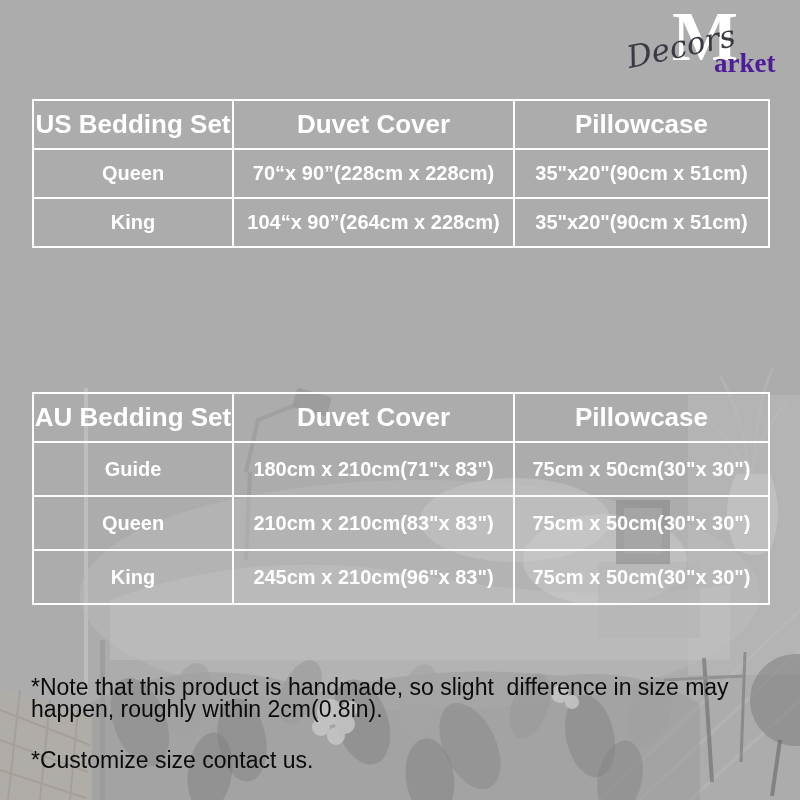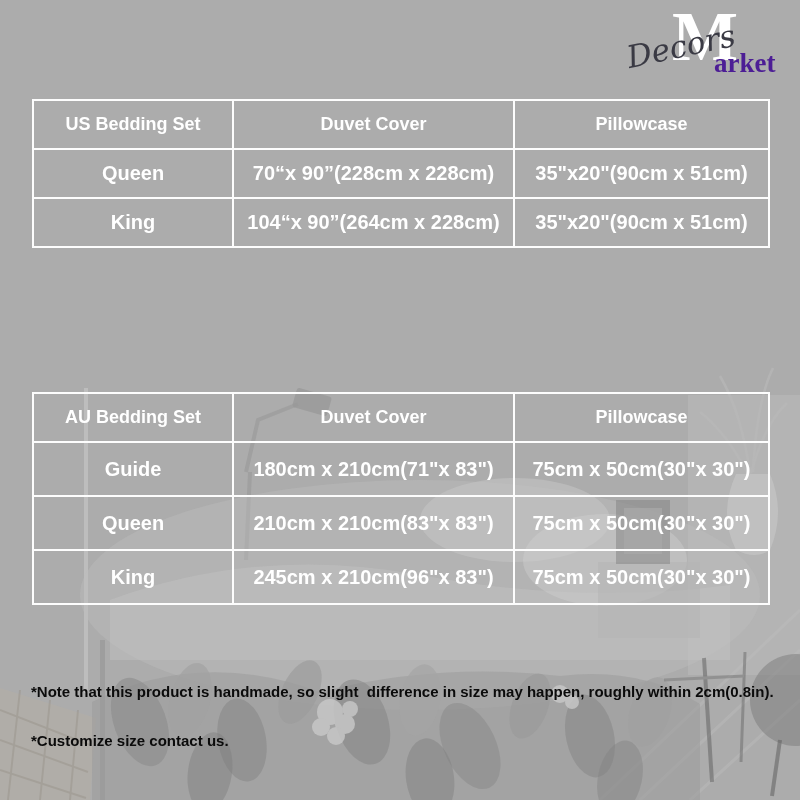--- a/index.html
+++ b/index.html
@@ -58,30 +58,30 @@
     font-weight: bold;
     font-size: 20px;
     padding: 0;
     overflow: hidden;
     white-space: nowrap;
   }
   #us-table th { height: 47px; }
   #us-table td { height: 47px; }
   #au-table th { height: 47px; }
   #au-table td { height: 52px; }
-  .size-table th { font-size: 18px; margin-top: 16px; }
+  .size-table th { font-size: 26px; margin-top: 16px; }
 
   
   .notes {
     position: absolute; left: 31px; top: 676px; width: 762px;
-    color: #0b0b0b; font-weight: bold;
-    font-size: 15px; line-height: 31px;
+    color: #0b0b0b; font-weight: normal;
+    font-size: 23px; line-height: 22px;
   }
   .notes .note-line { white-space: pre-wrap; }
-  .notes .note-2 { margin-top: 18px; }
+  .notes .note-2 { margin-top: 29px; }
 </style>
 </head>
 <body>
 
 <div class="bg-layer">
   <svg width="800" height="800" viewBox="0 0 800 800">
     <rect x="0" y="0" width="800" height="800" fill="#acacac"></rect>
 
     <rect x="688" y="395" width="112" height="280" fill="#c4c4c4" opacity="0.35"></rect>
 

